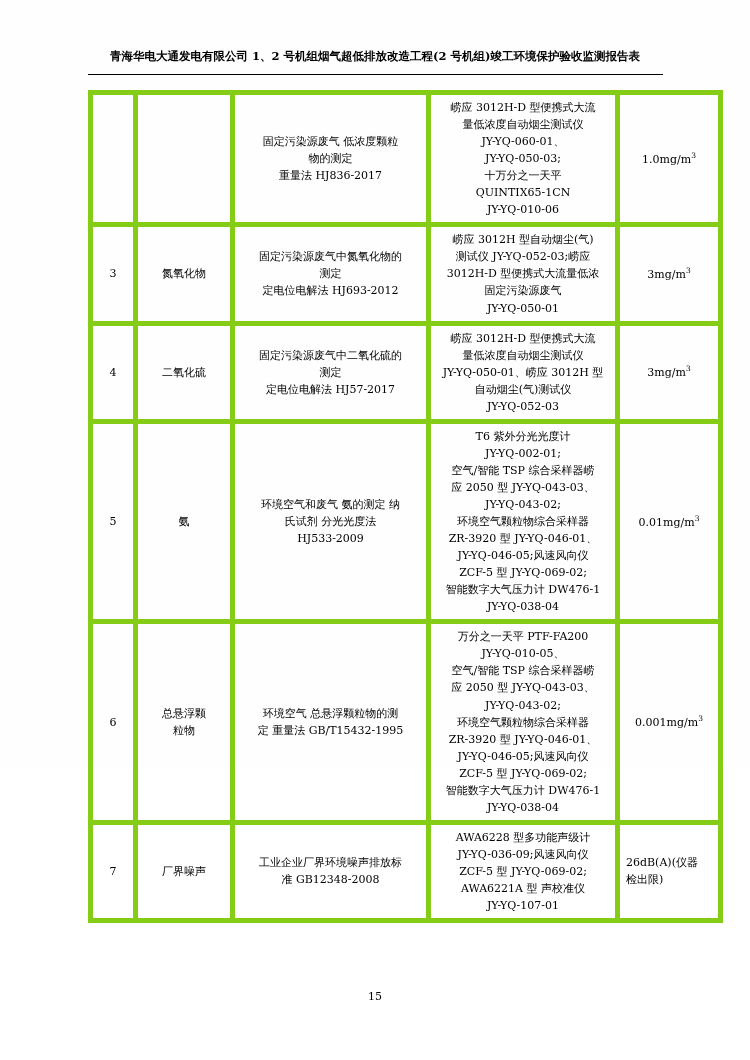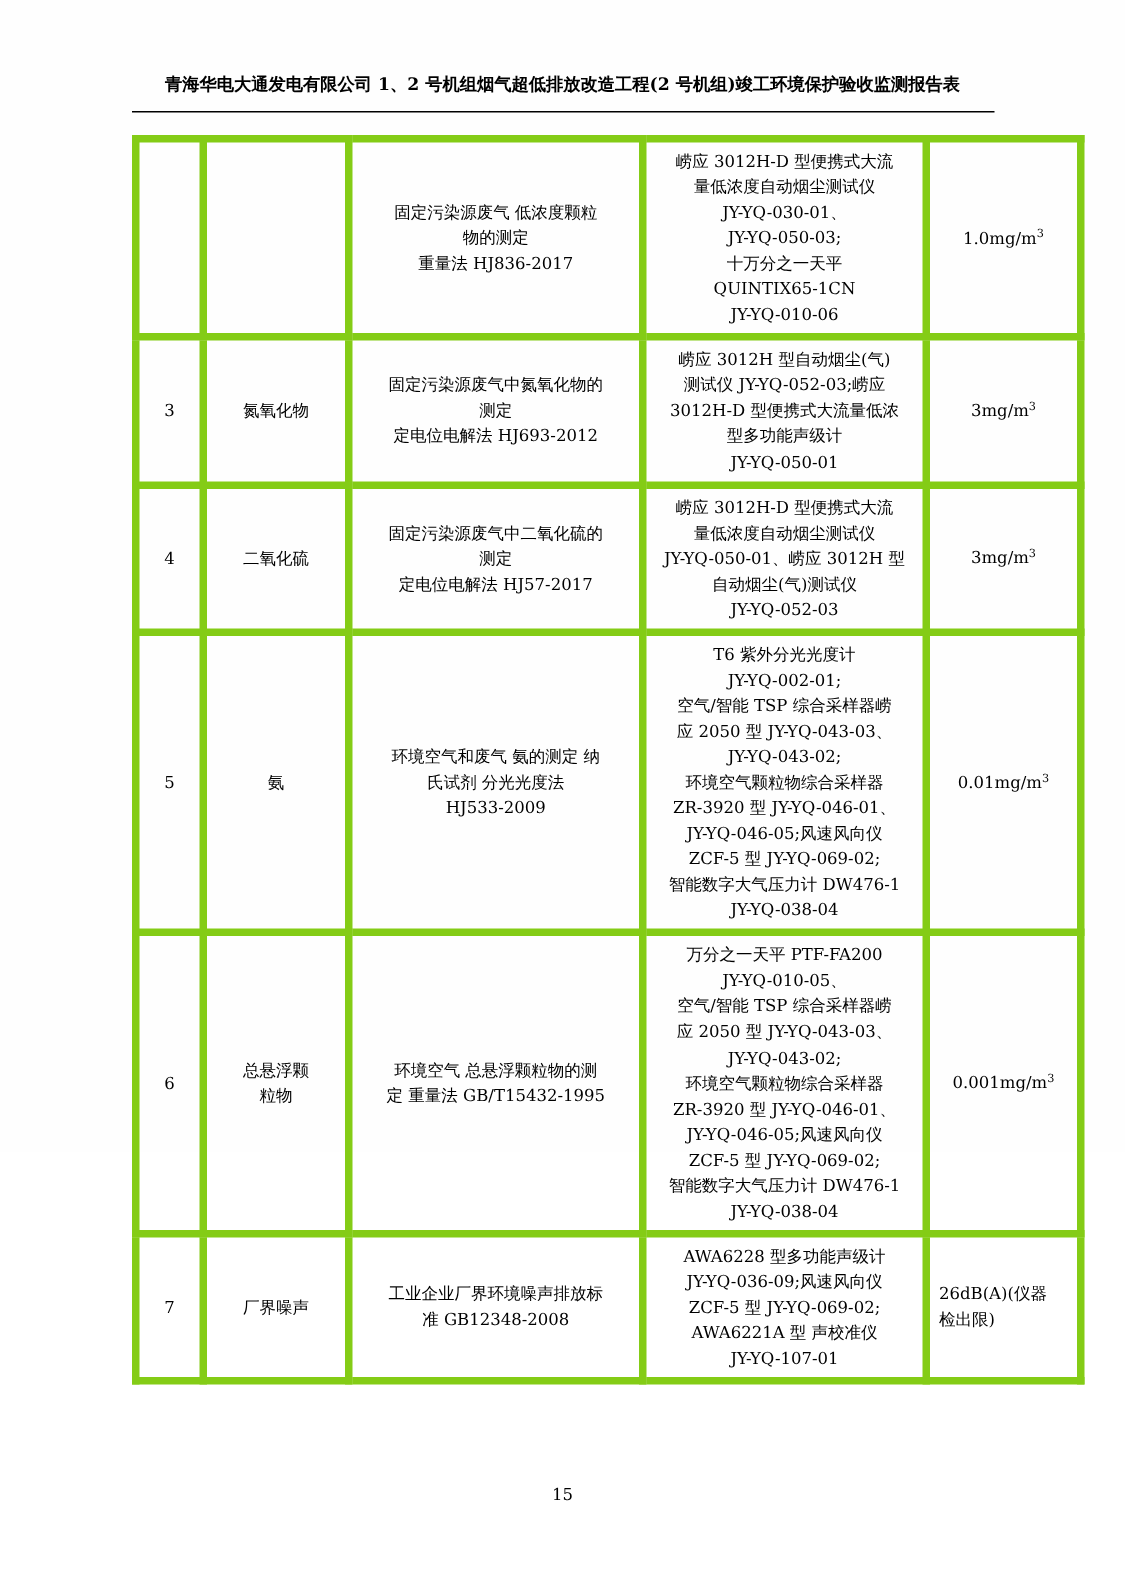--- a/index.html
+++ b/index.html
@@ -101,42 +101,42 @@
         <td class="c-no"></td>
         <td class="c-item"></td>
         <td class="c-meth cell-lines">
           <span>固定污染源废气 低浓度颗粒</span>
             <span>物的测定</span>
             <span>重量法 HJ836-2017</span>
         </td>
         <td class="c-inst cell-lines">
           <span>崂应 3012H-D 型便携式大流</span>
             <span>量低浓度自动烟尘测试仪</span>
-            <span>JY-YQ-030-01、</span>
+            <span>JY-YQ-060-01、</span>
             <span>JY-YQ-050-03;</span>
             <span>十万分之一天平</span>
             <span>QUINTIX65-1CN</span>
             <span>JY-YQ-010-06</span>
         </td>
         <td class="c-lim">1.0mg/m<sup>3</sup></td>
       </tr>
 
       <tr>
         <td class="c-no">3</td>
         <td class="c-item">氮氧化物</td>
         <td class="c-meth cell-lines">
           <span>固定污染源废气中氮氧化物的</span>
             <span>测定</span>
             <span>定电位电解法 HJ693-2012</span>
         </td>
         <td class="c-inst cell-lines">
           <span>崂应 3012H 型自动烟尘(气)</span>
             <span>测试仪 JY-YQ-052-03;崂应</span>
             <span>3012H-D 型便携式大流量低浓</span>
-            <span>型多功能声级计</span>
+            <span>固定污染源废气</span>
             <span>JY-YQ-050-01</span>
         </td>
         <td class="c-lim">3mg/m<sup>3</sup></td>
       </tr>
 
       <tr>
         <td class="c-no">4</td>
         <td class="c-item">二氧化硫</td>
         <td class="c-meth cell-lines">
           <span>固定污染源废气中二氧化硫的</span>

